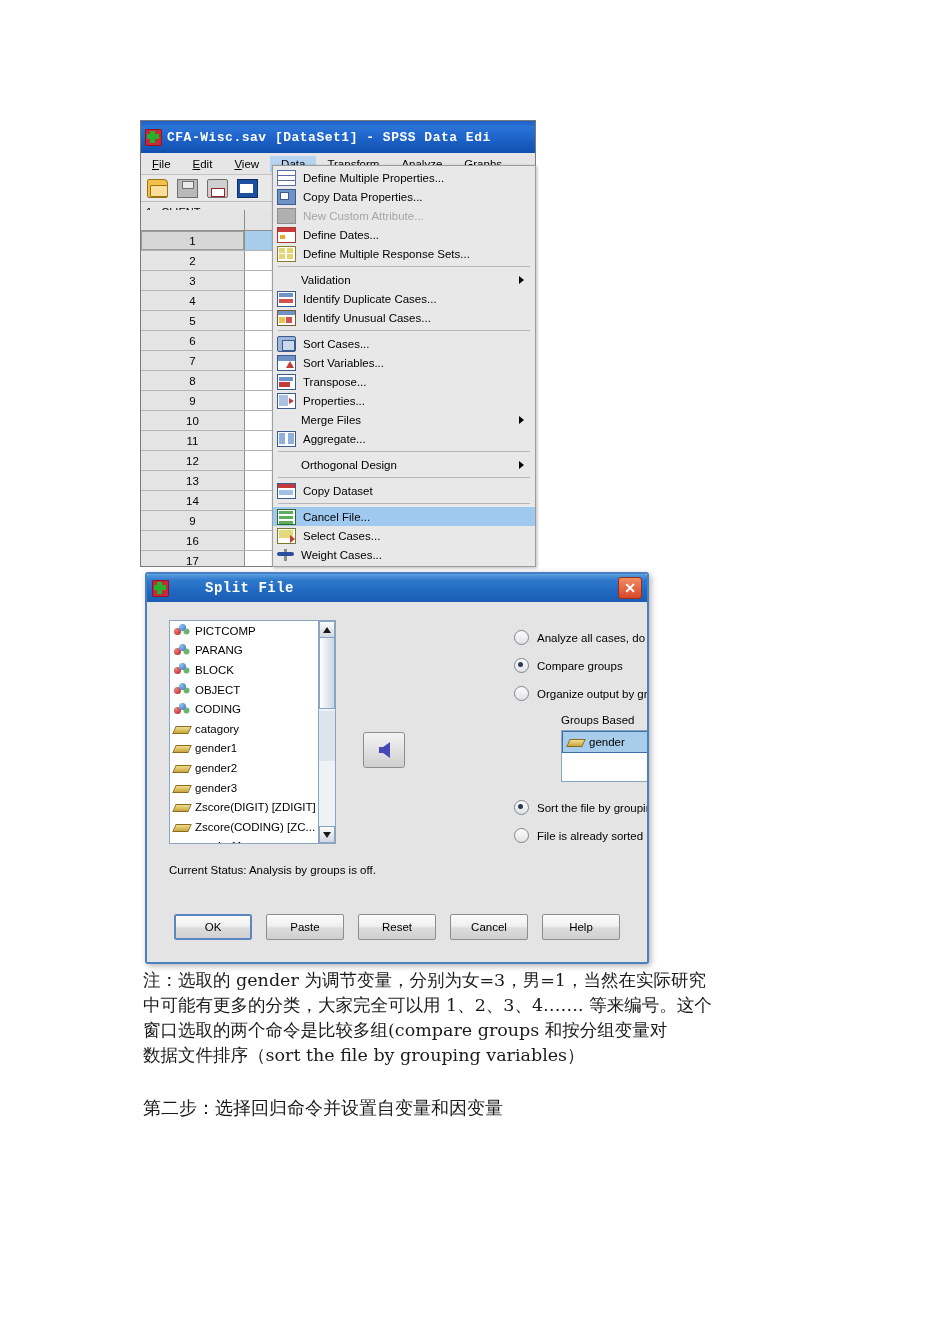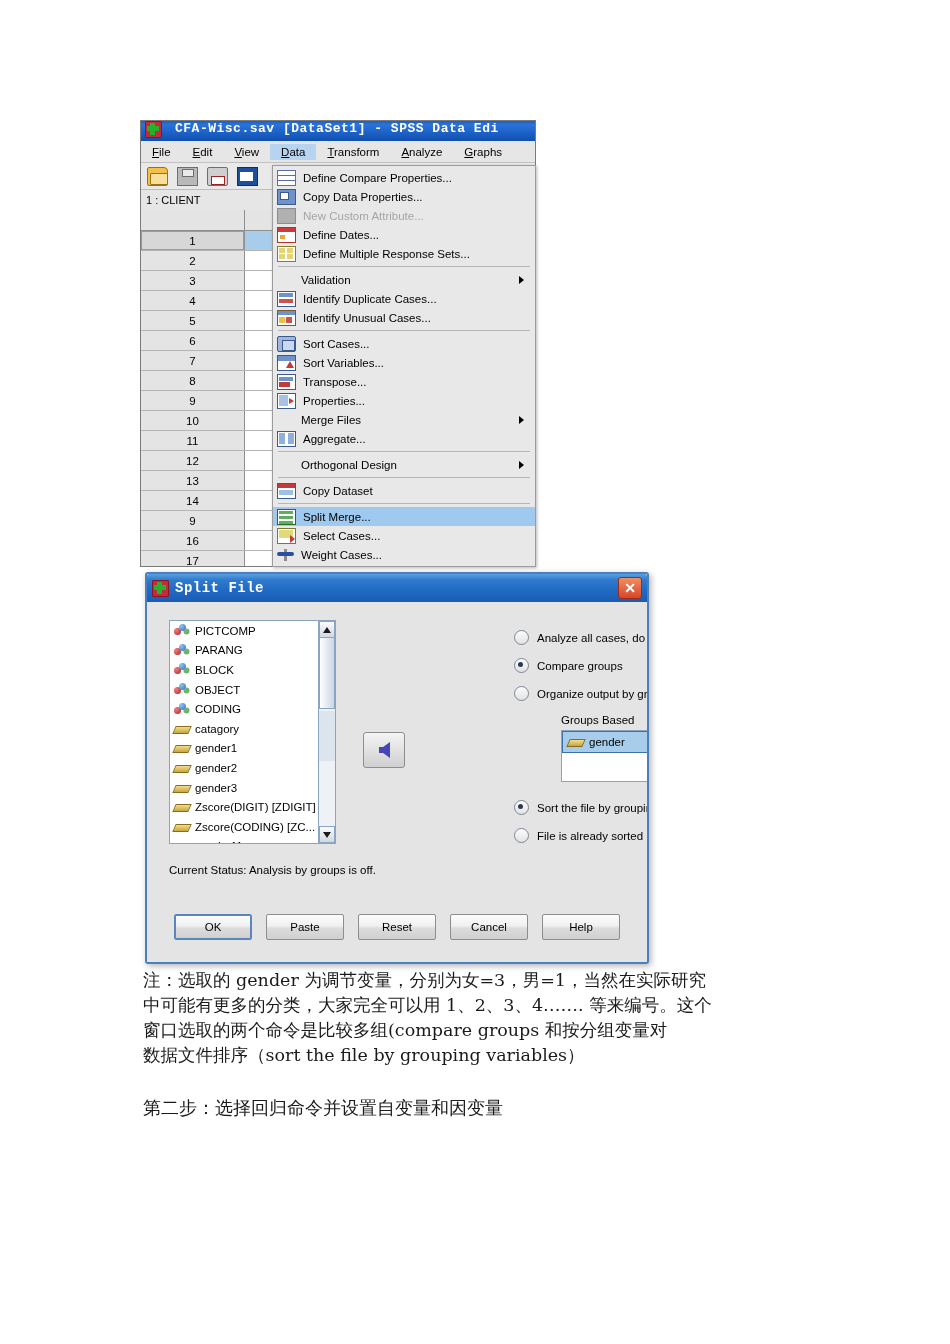--- a/index.html
+++ b/index.html
@@ -7,23 +7,23 @@
     width:950px;height:1344px;background:#ffffff;
     font-family:"Liberation Sans",sans-serif;
     position:relative;overflow:hidden;
   }
   
   #spss-window{
     position:absolute;left:140px;top:120px;width:394px;height:445px;
     background:#d9d9d9;border:1px solid #7a7a7a;overflow:hidden;
   }
   #spss-titlebar{
-    height:20px;
+    height:32px;
     background:linear-gradient(to bottom,#1d5fc4 0%,#2a74d8 18%,#1e63c9 55%,#114fae 100%);
-    display:flex;align-items:flex-start;padding-left:4px;gap:13px;
+    display:flex;align-items:center;padding-left:4px;gap:5px;
   }
   .title-text{
     color:#fff;font-family:"Liberation Mono",monospace;font-weight:bold;
     font-size:13px;letter-spacing:.5px;white-space:nowrap;
   }
   .app-icon{
     width:15px;height:15px;background:#c32b3c;border:1px solid #8d1422;
     position:relative;flex:none;border-radius:1px;
   }
   .app-icon::before{
@@ -135,21 +135,21 @@
     position:absolute;left:145px;top:572px;width:500px;height:388px;
     background:#e4e4e4;border:2px solid #4a7fc1;border-radius:3px;
     box-shadow:2px 2px 6px rgba(0,0,0,.3);z-index:60;overflow:hidden;
   }
   #split-title{
     height:28px;
     background:linear-gradient(to bottom,#5a9fe0 0%,#2f79cd 22%,#2069c2 60%,#1a5cb4 100%);
     display:flex;align-items:center;padding:0 5px;gap:6px;
     border-top-left-radius:2px;border-top-right-radius:2px;
   }
-  #split-title .title-text{font-size:14px;}
+  #split-title .title-text{font-size:14px;margin-left:30px;}
   #close-btn{
     margin-left:auto;width:22px;height:20px;
     background:linear-gradient(to bottom,#f08e62,#d9452a);
     border:1px solid #9c2c18;border-radius:3px;
     display:flex;align-items:center;justify-content:center;
     color:#fff;font-weight:bold;font-size:14px;line-height:1;
   }
   #dialog-body{position:absolute;left:0;top:28px;right:0;bottom:0;background:#e4e4e4;}
   #varlist{
     position:absolute;left:22px;top:18px;width:165px;height:222px;
@@ -370,21 +370,21 @@
           <div class="gcell"></div>
           <div class="gcell"></div>
         </div>
       </div>
   </div>
 </div>
 
 <div id="data-menu">
     <div class="mi">
       <span class="mi-ic g-grid"></span>
-      <span class="mi-lab">Define Compare Properties...</span>
+      <span class="mi-lab">Define Multiple Properties...</span>
     </div>
     <div class="mi">
       <span class="mi-ic g-blue"></span>
       <span class="mi-lab">Copy Data Properties...</span>
     </div>
     <div class="mi dis">
       <span class="mi-ic g-gray"></span>
       <span class="mi-lab">New Custom Attribute...</span>
     </div>
     <div class="mi">
@@ -439,21 +439,21 @@
       <span class="mi-arrow"></span>
     </div>
     <div class="msep"></div>
     <div class="mi">
       <span class="mi-ic g-cpds"></span>
       <span class="mi-lab">Copy Dataset</span>
     </div>
     <div class="msep"></div>
     <div class="mi sel">
       <span class="mi-ic g-split"></span>
-      <span class="mi-lab">Split Merge...</span>
+      <span class="mi-lab">Cancel File...</span>
     </div>
     <div class="mi">
       <span class="mi-ic g-selc"></span>
       <span class="mi-lab">Select Cases...</span>
     </div>
     <div class="mi">
       <span class="mi-ic g-wt"></span>
       <span class="mi-lab">Weight Cases...</span>
     </div>
   </div>

